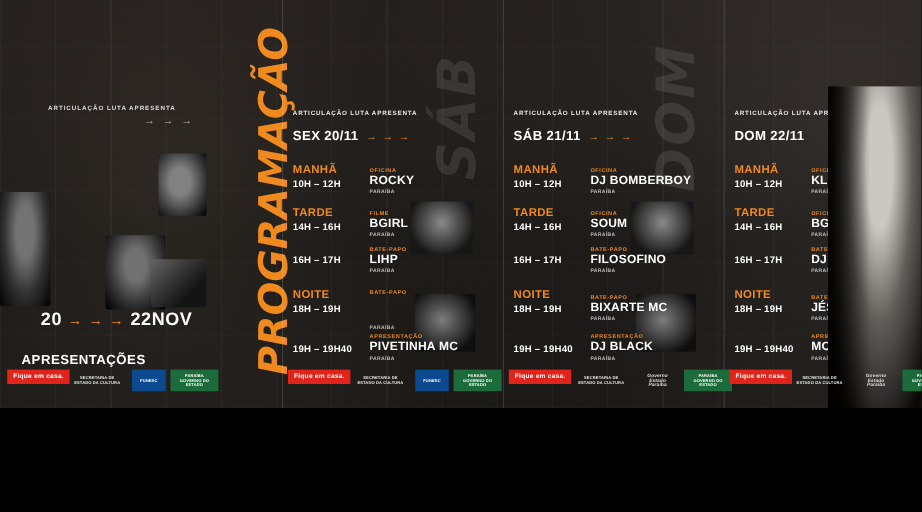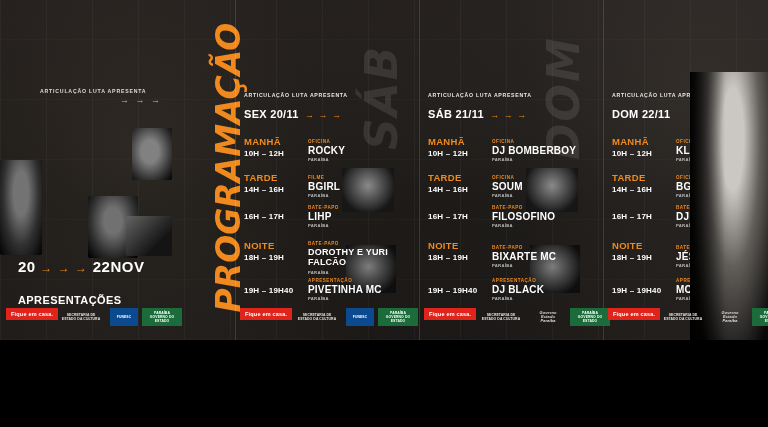--- a/index.html
+++ b/index.html
@@ -14,21 +14,21 @@
      linear-gradient(180deg,#1a1716 0%, #0e0d0c 60%, #151312 100%);
      pointer-events:none;}
   
   .panel{position:absolute;top:0;height:340px;}
   .p0{left:0;width:178px;}
   .hero-top{position:absolute;left:40px;top:88px;font-size:5.2px;letter-spacing:.8px;color:#ddd;font-weight:700;}
   .arrows{position:absolute;left:120px;top:95px;color:#bbb;font-size:9px;letter-spacing:2px;}
   .hero-title{position:absolute;left:14px;top:112px;font-family:"DejaVu Sans",sans-serif;font-weight:800;font-style:italic;
     font-size:34px;line-height:30px;color:#F08A1E;letter-spacing:-1px;text-shadow:1px 1px 0 #5a3a10;}
   .hero-title span{display:block;}
-  .hero-date{position:absolute;left:18px;top:258px;color:#fff;font-weight:800;font-size:15px;letter-spacing:.5px;}
+  .hero-date{position:absolute;left:34px;top:258px;color:#fff;font-weight:800;font-size:15px;letter-spacing:.5px;}
   .hero-date .arw{color:#F08A1E;font-size:12px;letter-spacing:1px;}
   .hero-sub1{position:absolute;left:18px;top:282px;color:#fff;font-weight:800;font-size:9.5px;letter-spacing:.6px;}
   .hero-sub1 .dots{color:#F08A1E;letter-spacing:1px;}
   .hero-sub2{position:absolute;left:18px;top:294px;color:#fff;font-weight:800;font-size:11px;letter-spacing:.4px;}
   .face{position:absolute;border-radius:2px;filter:grayscale(1) contrast(1.25) brightness(.8);}
   .f1{left:0;top:160px;width:42px;height:95px;background:
      radial-gradient(ellipse at 50% 35%,#8c8c8c 0 25%,#4a4a4a 60%,#1a1a1a 100%);}
   .f2{left:132px;top:128px;width:40px;height:52px;background:
      radial-gradient(ellipse at 45% 45%,#9a9a9a 0 28%,#555 65%,#181818 100%);}
   .f3{left:88px;top:196px;width:50px;height:62px;background:
@@ -132,21 +132,20 @@
       <div class="city" style="top:193px">PARAÍBA</div>
 
       <div class="slottime" style="top:212px">16H – 17H</div>
       <div class="cat" style="top:205px">BATE-PAPO</div>
       <div class="artist" style="top:211px">LIHP</div>
       <div class="city" style="top:223px">PARAÍBA</div>
 
       <div class="slotlabel" style="top:240px">NOITE</div>
       <div class="slottime" style="top:253px">18H – 19H</div>
       <div class="cat" style="top:241px">BATE-PAPO</div>
-      <div class="artist two" style="top:247px;width:90px">DOROTHY E YURI FALCÃO</div>
       <div class="city" style="top:270px">PARAÍBA</div>
 
       <div class="slottime" style="top:286px">19H – 19H40</div>
       <div class="cat" style="top:278px">APRESENTAÇÃO</div>
       <div class="artist" style="top:284px">PIVETINHA MC</div>
       <div class="city" style="top:296px">PARAÍBA</div>
     </div>
 
     <div class="panel p2">
       <div class="apres">ARTICULAÇÃO LUTA APRESENTA</div>

